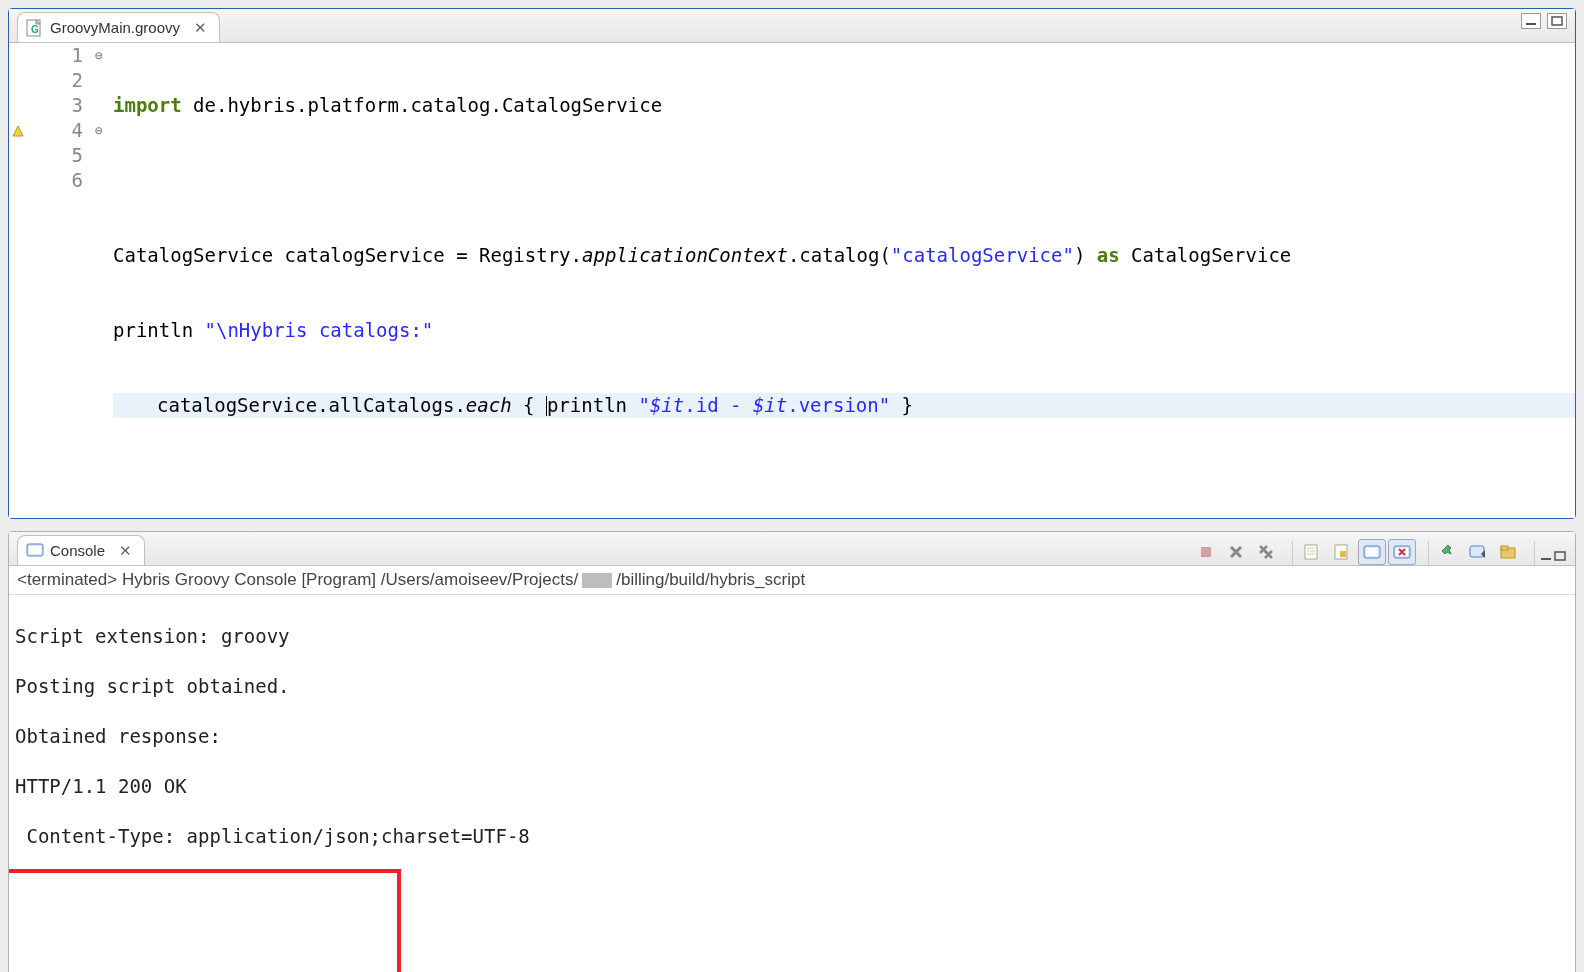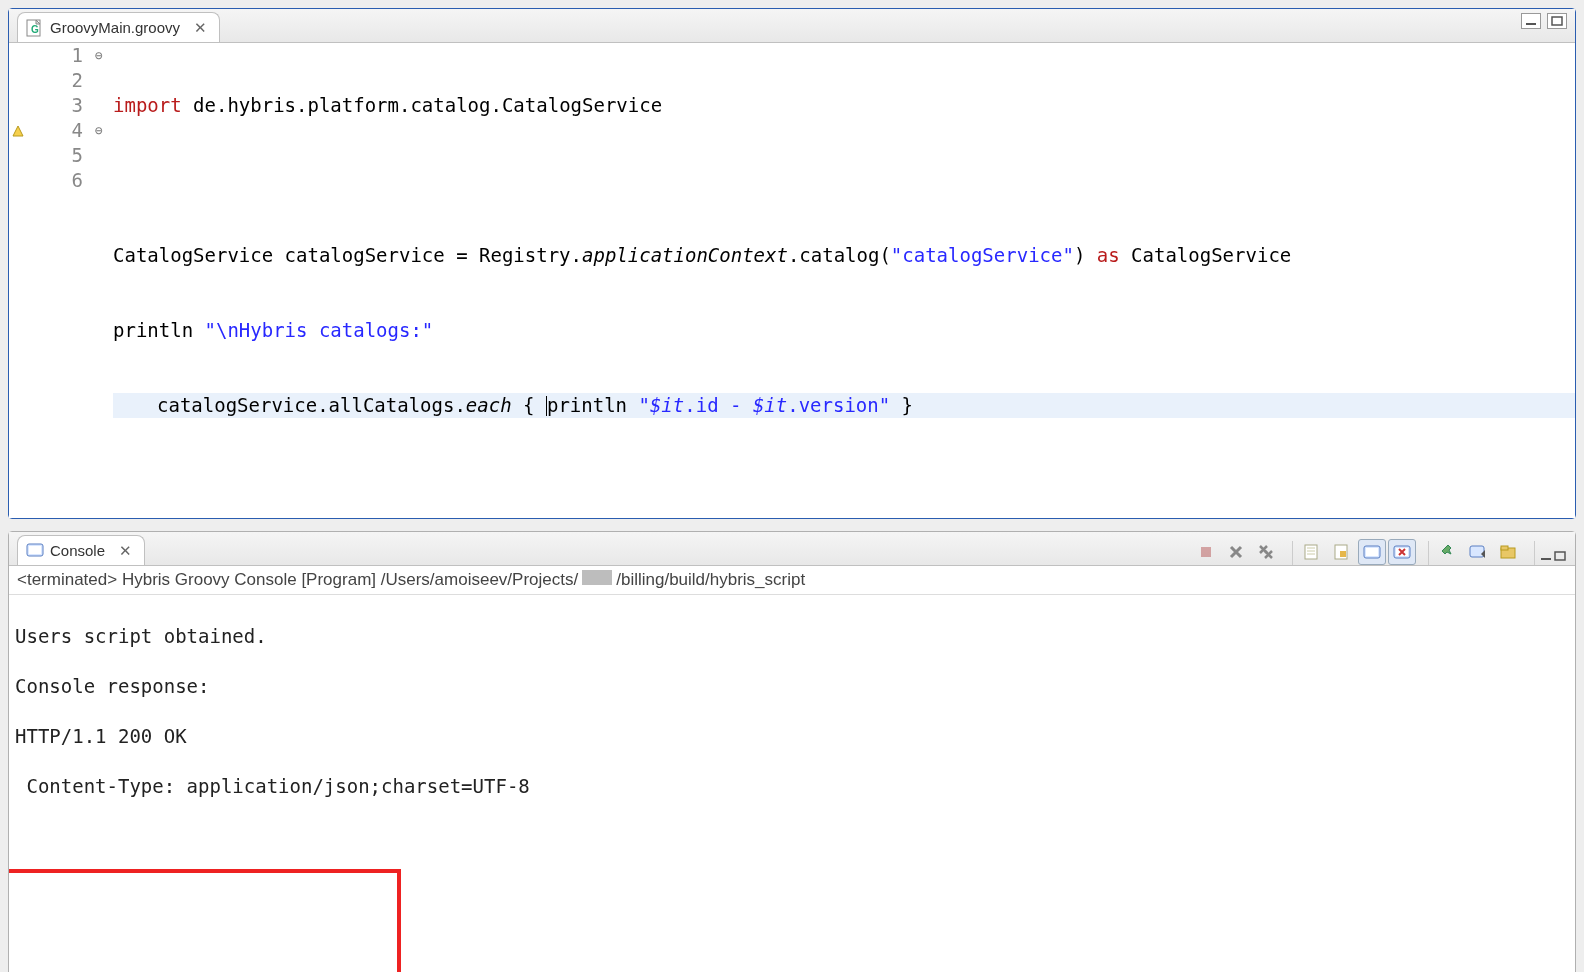--- a/index.html
+++ b/index.html
@@ -77,21 +77,21 @@
   .marker-col {
     width: 18px;
     padding-top:0;
   }
   .marker-col .mk { height:25px; display:flex; align-items:center; justify-content:center; }
   .fold-col { width:16px; }
   .fold-col .fd { height:25px; display:flex; align-items:center; justify-content:center; color:#7a7a7a; font-size:13px; }
   .code-lines { flex:1; padding-left:6px; white-space:pre; }
   .code-line { height:25px; }
   .code-line.hl { background:#e9f1fb;padding-left:44px; }
-  .kw { color:#b91c1c; font-weight:normal; }
+  .kw { color:#4d7c0f; font-weight:bold; }
   .str { color:#2828ff; }
   .it { font-style:italic; }
   .text-cursor {
     display:inline-block;
     width:0;
     border-left:1px solid #000;
     height:20px;
     vertical-align:middle;
     margin:0 0 2px 0;
   }
@@ -117,21 +117,21 @@
   .tool-btn.disabled { opacity:0.4; }
   .tool-sep { width:8px; height:24px; border-right:1px solid #ccc; margin:0 4px; }
   .tool-btn svg { width:18px; height:18px; }
 
   .console-header {
     padding:4px 8px;
     font-size:17px;
     color:#444;
     border-bottom:1px solid #ddd;
     display:flex;
-    align-items:flex-start;
+    align-items:center;
     gap:4px;
     font-family: "Lucida Grande", Arial, sans-serif;
   }
   .console-header .redact {
     display:inline-block; width:30px; height:15px; background:#bdbdbd;
   }
   .console-out {
     font-family: Menlo, Consolas, monospace;
     font-size:19px;
     line-height:25px;
@@ -309,22 +309,23 @@
         </svg></div>
   </div>
 
   <div class="console-header">
     <span>&lt;terminated&gt; Hybris Groovy Console [Program] /Users/amoiseev/Projects/</span>
       <span class="redact"></span>
       <span>/billing/build/hybris_script</span>
   </div>
 
   <div class="console-out">
-<div>Users script obtained.</div>
-<div>Console response:</div>
+<div>Script extension: groovy</div>
+<div>Posting script obtained.</div>
+<div>Obtained response:</div>
 <div>HTTP/1.1 200 OK</div>
 <div> Content-Type: application/json;charset=UTF-8</div>
 
 
 
 <div></div>
 
 
 
 

